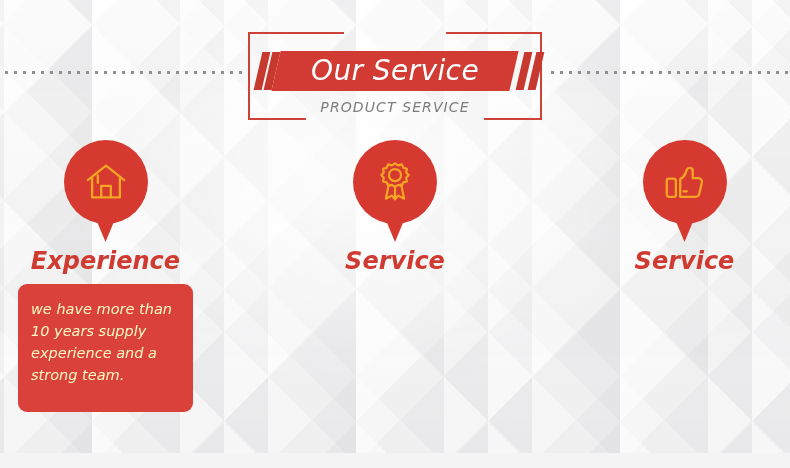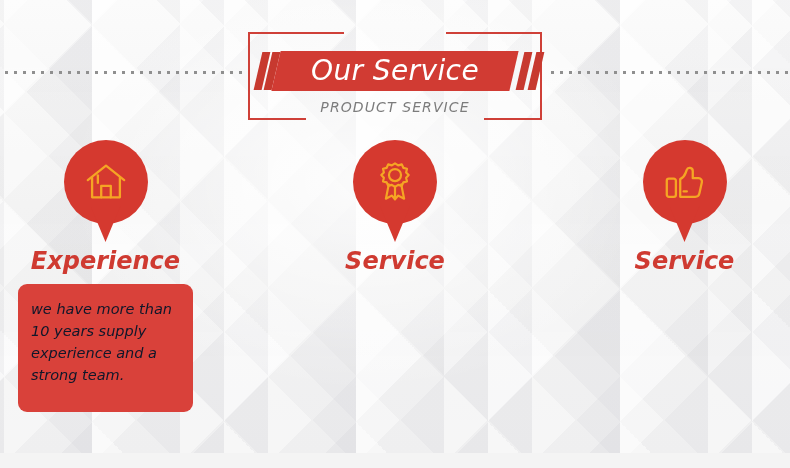--- a/index.html
+++ b/index.html
@@ -220,21 +220,21 @@
     margin-bottom: 8px;
   }
 
   .card {
     width: 175px;
     min-height: 128px;
     background: #d9413a;
     border-radius: 9px;
     box-sizing: border-box;
     padding: 14px 11px 14px 13px;
-    color: #0f172a;
+    color: #fef9c3;
     font-family: "DejaVu Sans", sans-serif;
     font-style: italic;
     font-size: 14.5px;
     line-height: 22px;
   }
 </style>
 </head>
 <body>
 
 <div id="page">

